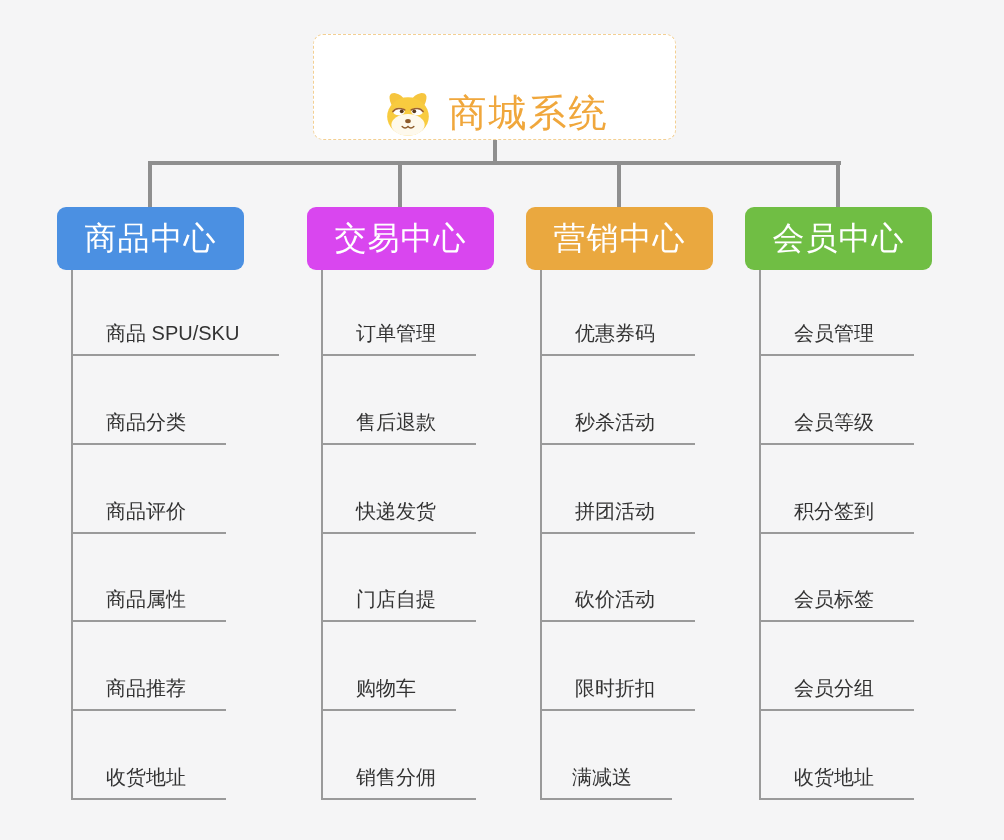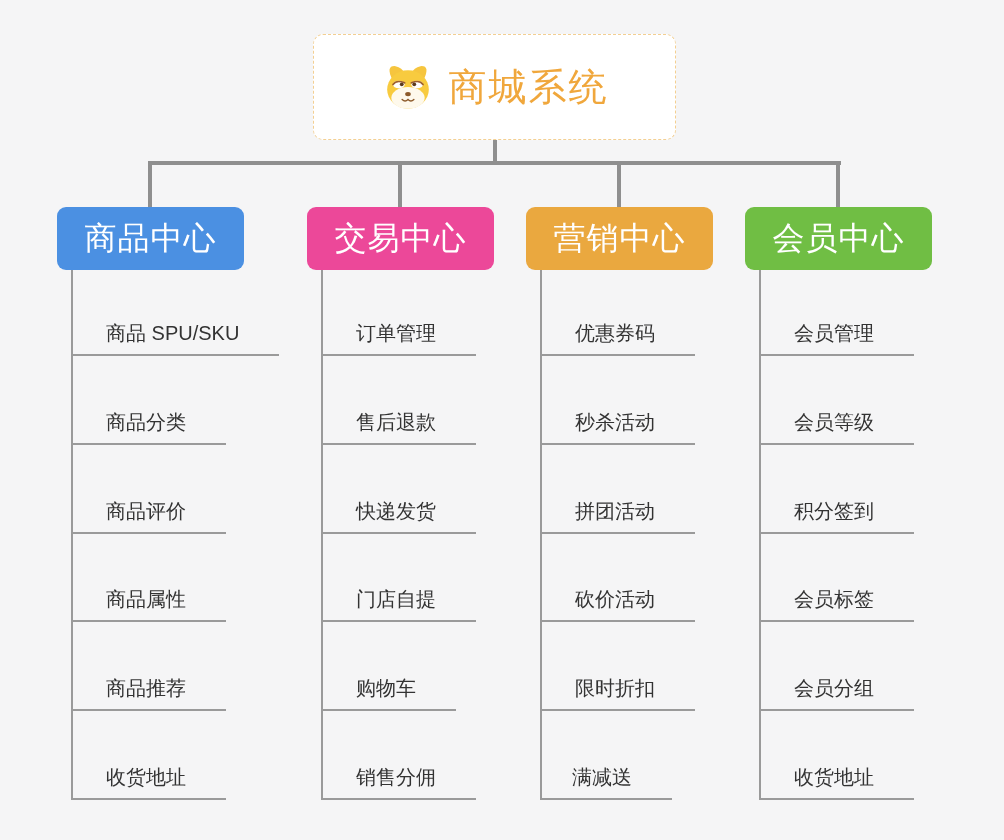--- a/index.html
+++ b/index.html
@@ -3,21 +3,21 @@
 <meta charset="utf-8">
 <style>
   html,body { margin:0; padding:0; }
   body { font-family:"Liberation Sans","DejaVu Sans",sans-serif; background:#f5f5f6; }
   .canvas { position:relative; width:1004px; height:840px; background:#f5f5f6; overflow:hidden; }
 
   
   .root-node {
     position:absolute; left:313px; top:34px; width:363px; height:106px;
     background:#ffffff; border:1px dashed #f3cf92; border-radius:10px;
-    display:flex; align-items:center; justify-content:center; gap:14px;
+    display:flex; align-items:flex-end; justify-content:center; gap:14px;
     box-sizing:border-box;
   }
   .root-title { font-size:38px; color:#f0a73c; letter-spacing:2px; }
 
   
   .line { position:absolute; background:#8f8f8f; }
   .root-drop { left:493px; top:140px; width:4px; height:23px; }
   .bus { left:148px; top:161px; width:693px; height:4px; }
   .drop { top:161px; width:4px; height:46px; }
   .drop.d0 { left:148px; } .drop.d1 { left:398px; } .drop.d2 { left:617px; } .drop.d3 { left:836px; }
@@ -76,21 +76,21 @@
     <div class="leaves">
         <div class="leaf" style="top: 113px;">商品 SPU/SKU</div>
         <div class="leaf" style="top: 201.8px; text-align: center;">商品分类</div>
         <div class="leaf" style="top: 290.6px;">商品评价</div>
         <div class="leaf" style="top: 379.4px;">商品属性</div>
         <div class="leaf" style="top: 468.2px;">商品推荐</div>
         <div class="leaf" style="top: 557px;">收货地址</div>
       </div>
   </div>
   <div class="branch b1">
-    <div class="hdr" style="background: #ec4899;">交易中心</div>
+    <div class="hdr" style="background: #d946ef;">交易中心</div>
     <div class="trunk"></div>
     <div class="leaves">
         <div class="leaf" style="top: 113px;">订单管理</div>
         <div class="leaf" style="top: 290.6px;">快递发货</div>
         <div class="leaf" style="top: 201.8px;">售后退款</div>
         <div class="leaf" style="top: 379.4px;">门店自提</div>
         <div class="leaf" style="top: 468.2px;">购物车</div>
         <div class="leaf" style="top: 557px;">销售分佣</div>
       </div>
   </div>

